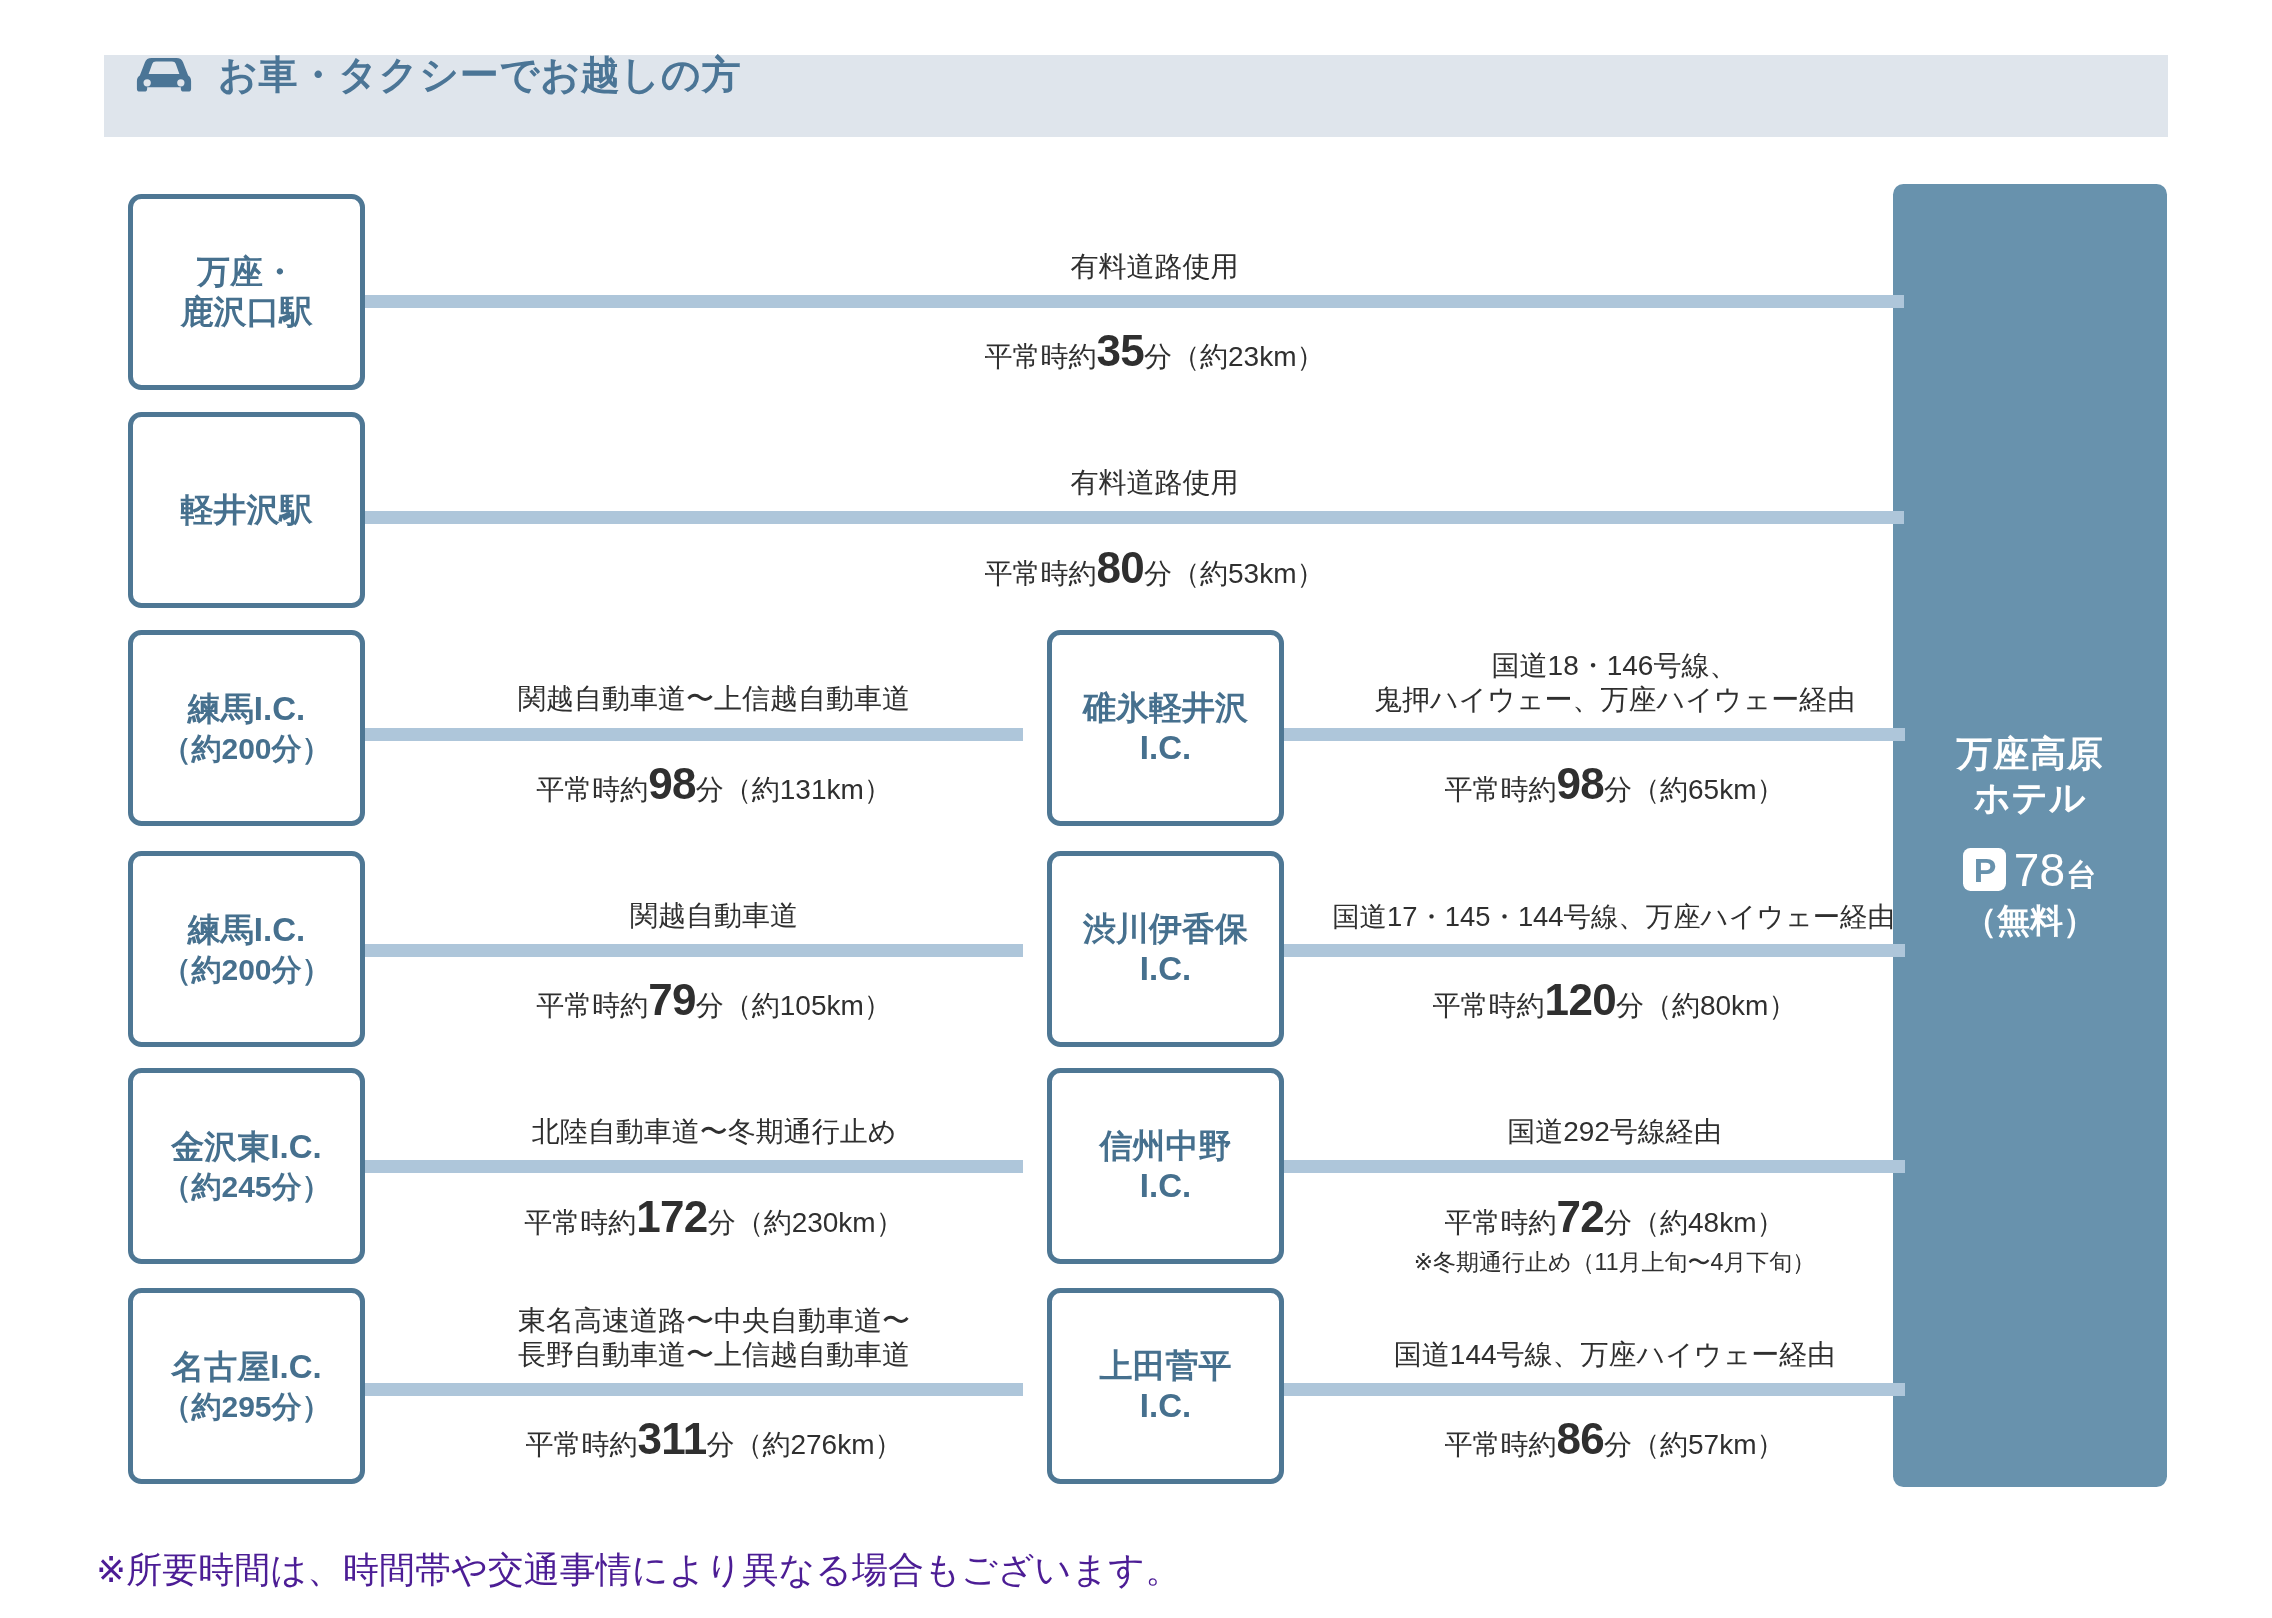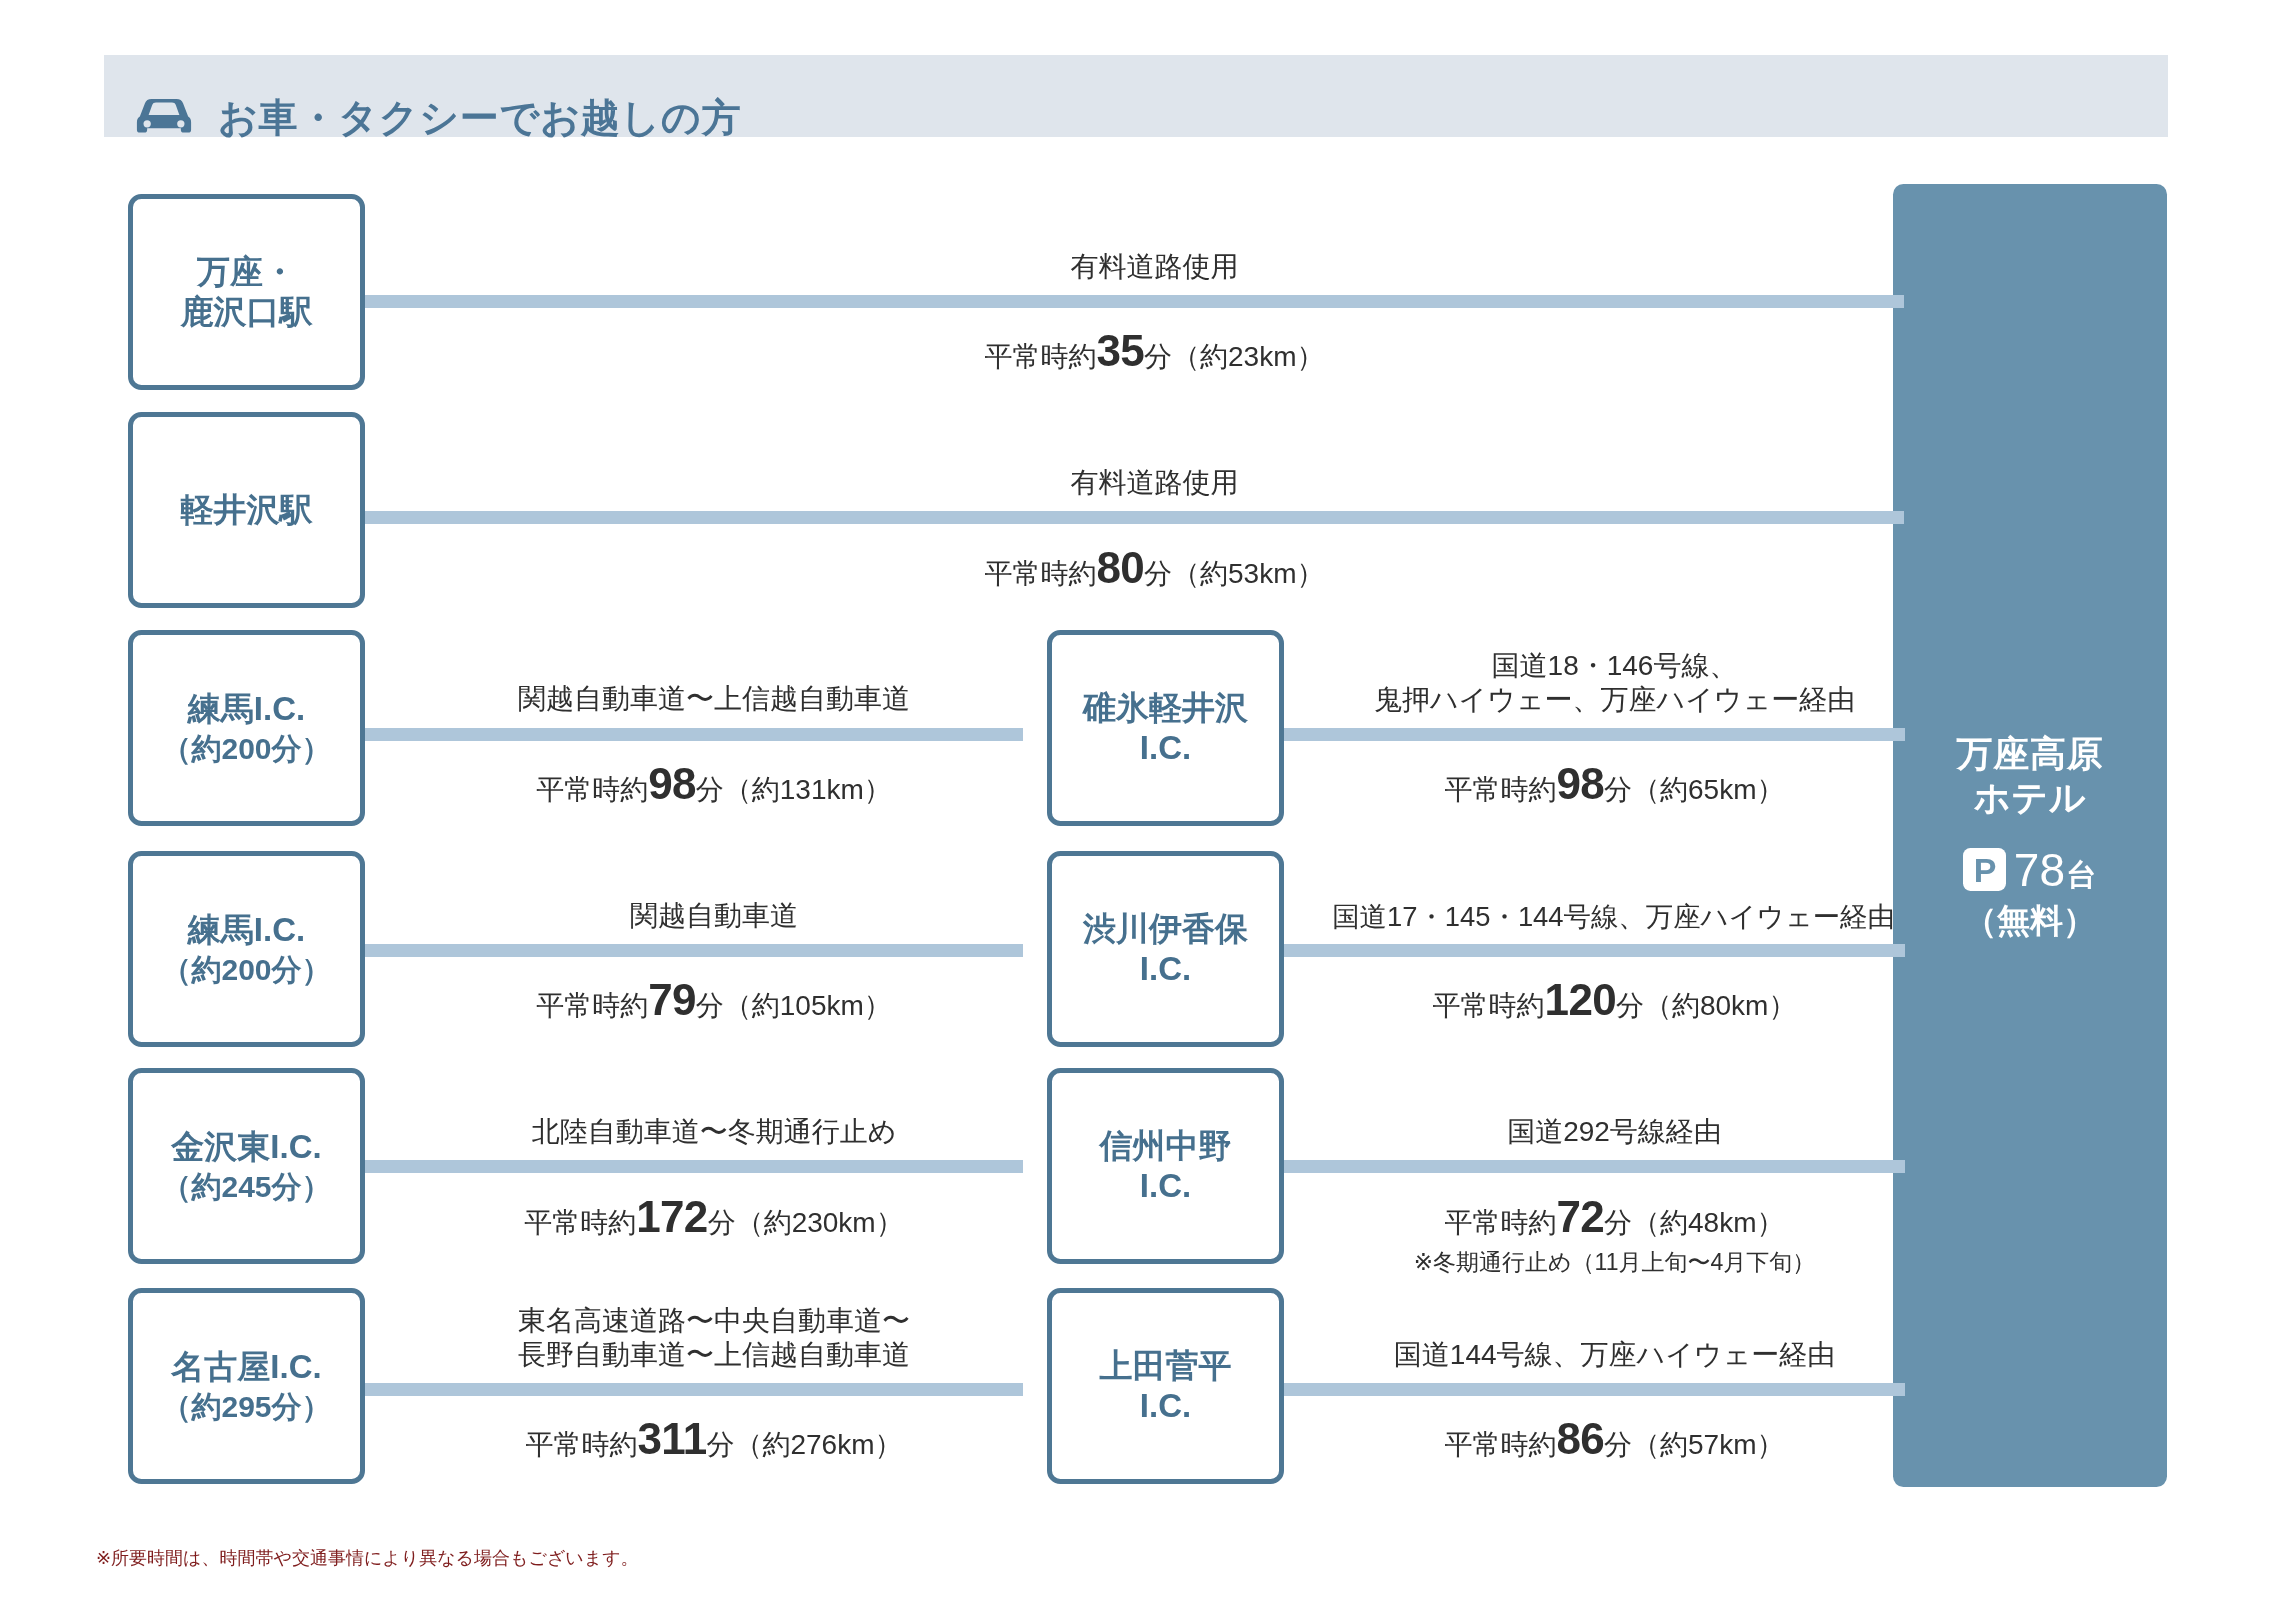--- a/index.html
+++ b/index.html
@@ -13,21 +13,21 @@
   }
 
   #root { position: relative; width: 2273px; height: 1618px; }
 
   
   .header {
     position: absolute;
     left: 104px; top: 55px;
     width: 2064px; height: 82px;
     background: #dfe5ec;
-    display: flex; align-items: flex-end;
+    display: flex; align-items: flex-start;
     padding-left: 28px;
   }
   .car-icon { width: 64px; height: 41px; flex: 0 0 auto; margin-right: 22px; }
   .header-title {
     font-size: 39px;
     font-weight: 700;
     color: #4b7596;
     letter-spacing: 0.7px;
     line-height: 1;
   }
@@ -106,21 +106,21 @@
     white-space: nowrap;
     text-align: center;
   }
   .big { font-size: 44px; font-weight: 800; letter-spacing: -0.7px; }
   .seg-note { display: block; font-size: 23px; margin-top: 3px; font-weight: 500; }
 
   
   .footnote {
     position: absolute;
     left: 96px; top: 1546px;
-    font-size: 18px; color: #7f1d1d; font-weight: 500;
+    font-size: 36px; color: #4c1d95; font-weight: 500;
   }
 </style>
 </head>
 <body>
 
 <div id="root">
 
   <div class="header">
     <svg class="car-icon" viewBox="0 0 86 56">
       <path d="M10 28 L17 10 Q19 4 26 4 L60 4 Q67 4 69 10 L76 28 Q80 30 80 36 L80 46 Q80 50 76 50 L70 50 Q66 50 66 46 L66 44 L20 44 L20 46 Q20 50 16 50 L10 50 Q6 50 6 46 L6 36 Q6 30 10 28 Z" fill="#4b7596"></path>

